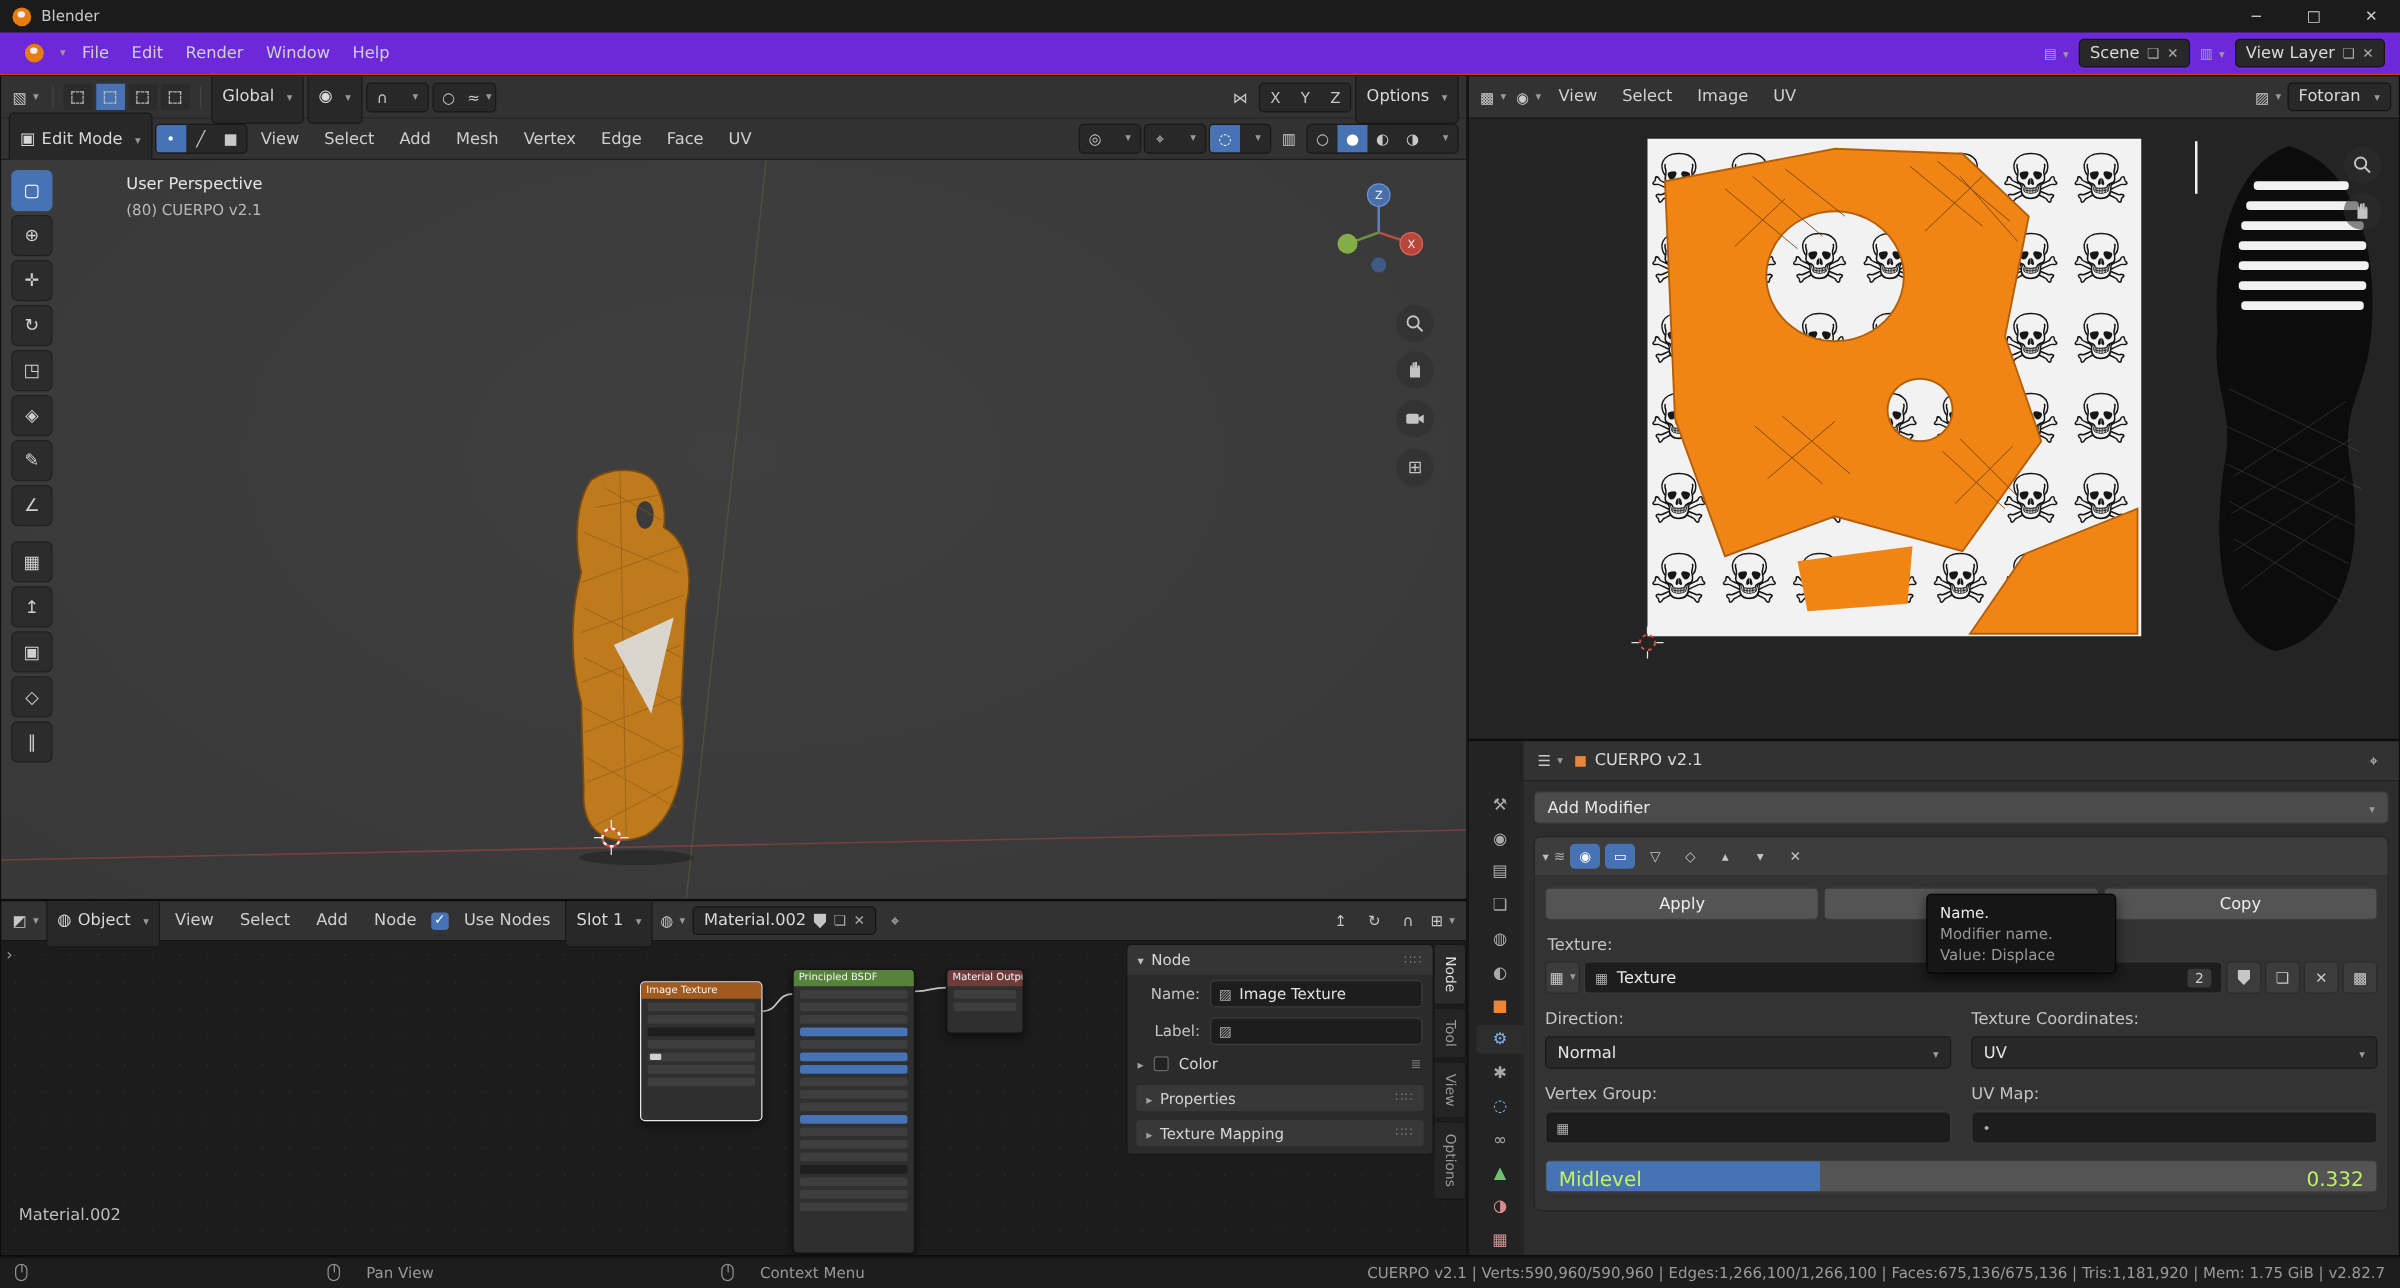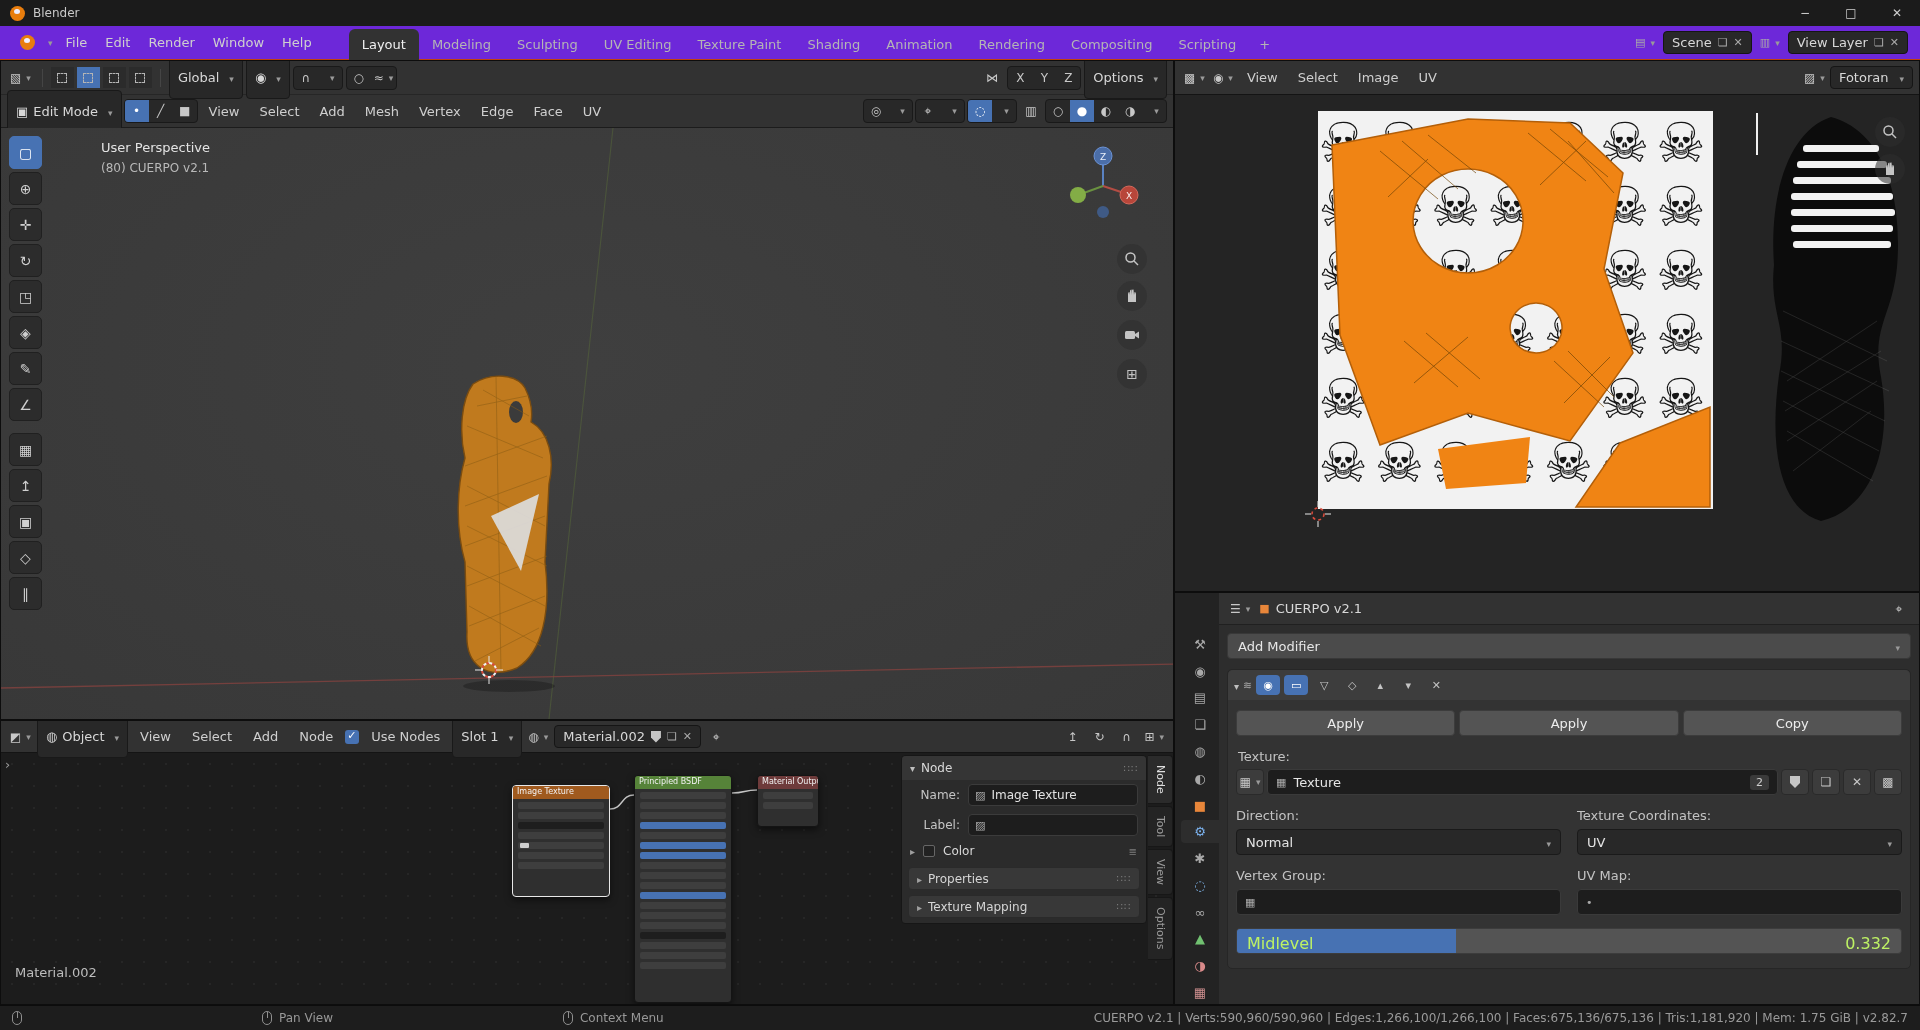--- a/index.html
+++ b/index.html
@@ -128,21 +128,21 @@
   .slider .lab { left:10px; } .slider .val { right:10px; }
   .shield-icon { width:10px; height:12px; background:#c6c6c6; clip-path:polygon(0 0,100% 0,100% 58%,50% 100%,0 58%); }
   .tooltip { position:absolute; left:366px; top:122px; width:152px; background:#161616; border:1px solid #050505; border-radius:4px; padding:7px 10px; font-size:12px; box-shadow:0 4px 10px rgba(0,0,0,.55); z-index:6; }
   .tooltip .t1 { color:#e9e9e9; }
   .tooltip .t2 { color:#979797; margin-top:3px; }
 
   
   .statusbar { position:absolute; left:0; right:0; top:1005px; height:25px; background:#1d1d1d; border-top:1px solid #0c0c0c; display:flex; align-items:center; padding:0 12px; font-size:12px; color:#989898; }
   .mouse-ico { width:10px; height:14px; border:1px solid #8f8f8f; border-radius:5px; position:relative; display:inline-block; }
   .mouse-ico::after { content:""; position:absolute; left:4px; top:0; width:1px; height:6px; background:#8f8f8f; }
-  .sb-group { display:flex; align-items:flex-start; gap:7px; }
+  .sb-group { display:flex; align-items:flex-start; gap:21px; }
   .sb-stats { margin-left:auto; color:#9a9a9a; white-space:nowrap; }
 
   
   .pi::after { font-size:13px; }
   .pi-tool::after { content:"⚒"; } .pi-render::after { content:"◉"; } .pi-output::after { content:"▤"; }
   .pi-viewlayer::after { content:"❏"; } .pi-scene::after { content:"◍"; } .pi-world::after { content:"◐"; }
   .pi-object::after { content:"■"; color:#e8863a; } .pi-modifiers::after { content:"⚙"; color:#7cb3f0; }
   .pi-particles::after { content:"✱"; } .pi-physics::after { content:"◌"; color:#7fb3e8; }
   .pi-constraints::after { content:"∞"; } .pi-data::after { content:"▲"; color:#71c171; }
   .pi-material::after { content:"◑"; color:#d98a8a; } .pi-texture::after { content:"▦"; color:#cf8f8f; }
@@ -169,33 +169,20 @@
 
 <div class="menubar">
   <span class="app-btn arr">
       <span class="logo"></span>
     </span>
   <span class="menu-item">File</span>
   <span class="menu-item">Edit</span>
   <span class="menu-item">Render</span>
   <span class="menu-item">Window</span>
   <span class="menu-item">Help</span>
-  <div class="ws-tabs">
-    <span class="ws-tab active">Layout</span>
-    <span class="ws-tab">Modeling</span>
-    <span class="ws-tab">Sculpting</span>
-    <span class="ws-tab">UV Editing</span>
-    <span class="ws-tab">Texture Paint</span>
-    <span class="ws-tab">Shading</span>
-    <span class="ws-tab">Animation</span>
-    <span class="ws-tab">Rendering</span>
-    <span class="ws-tab">Compositing</span>
-    <span class="ws-tab">Scripting</span>
-    <span class="ws-add">+</span>
-  </div>
   <div class="topbar-right">
     <span class="mini-ic arr">▤</span>
     <span class="id-field">
       <span>Scene</span>
       <span class="mini-ic">❏</span>
       <span class="mini-ic">✕</span>
     </span>
     <span class="mini-ic arr">▥</span>
     <span class="id-field">
       <span>View Layer</span>
@@ -695,20 +682,25 @@
         <div class="col">
           <div class="slider">
             <span class="fill" style="width: 33%;"></span>
             <span class="lab">Midlevel</span>
             <span class="val">0.332</span>
           </div>
         </div>
       </div>
     </div>
   </div>
+  <div class="tooltip">
+    <div class="t1">Name.</div>
+    <div class="t2">Modifier name.</div>
+    <div class="t2">Value: Displace</div>
+  </div>
 </div>
 
 <div class="statusbar">
   <span class="sb-group">
     <span class="mouse-ico"></span>
   </span>
   <span class="sb-group" style="margin-left:240px">
     <span class="mouse-ico"></span>
     <span>Pan View</span>
   </span>

